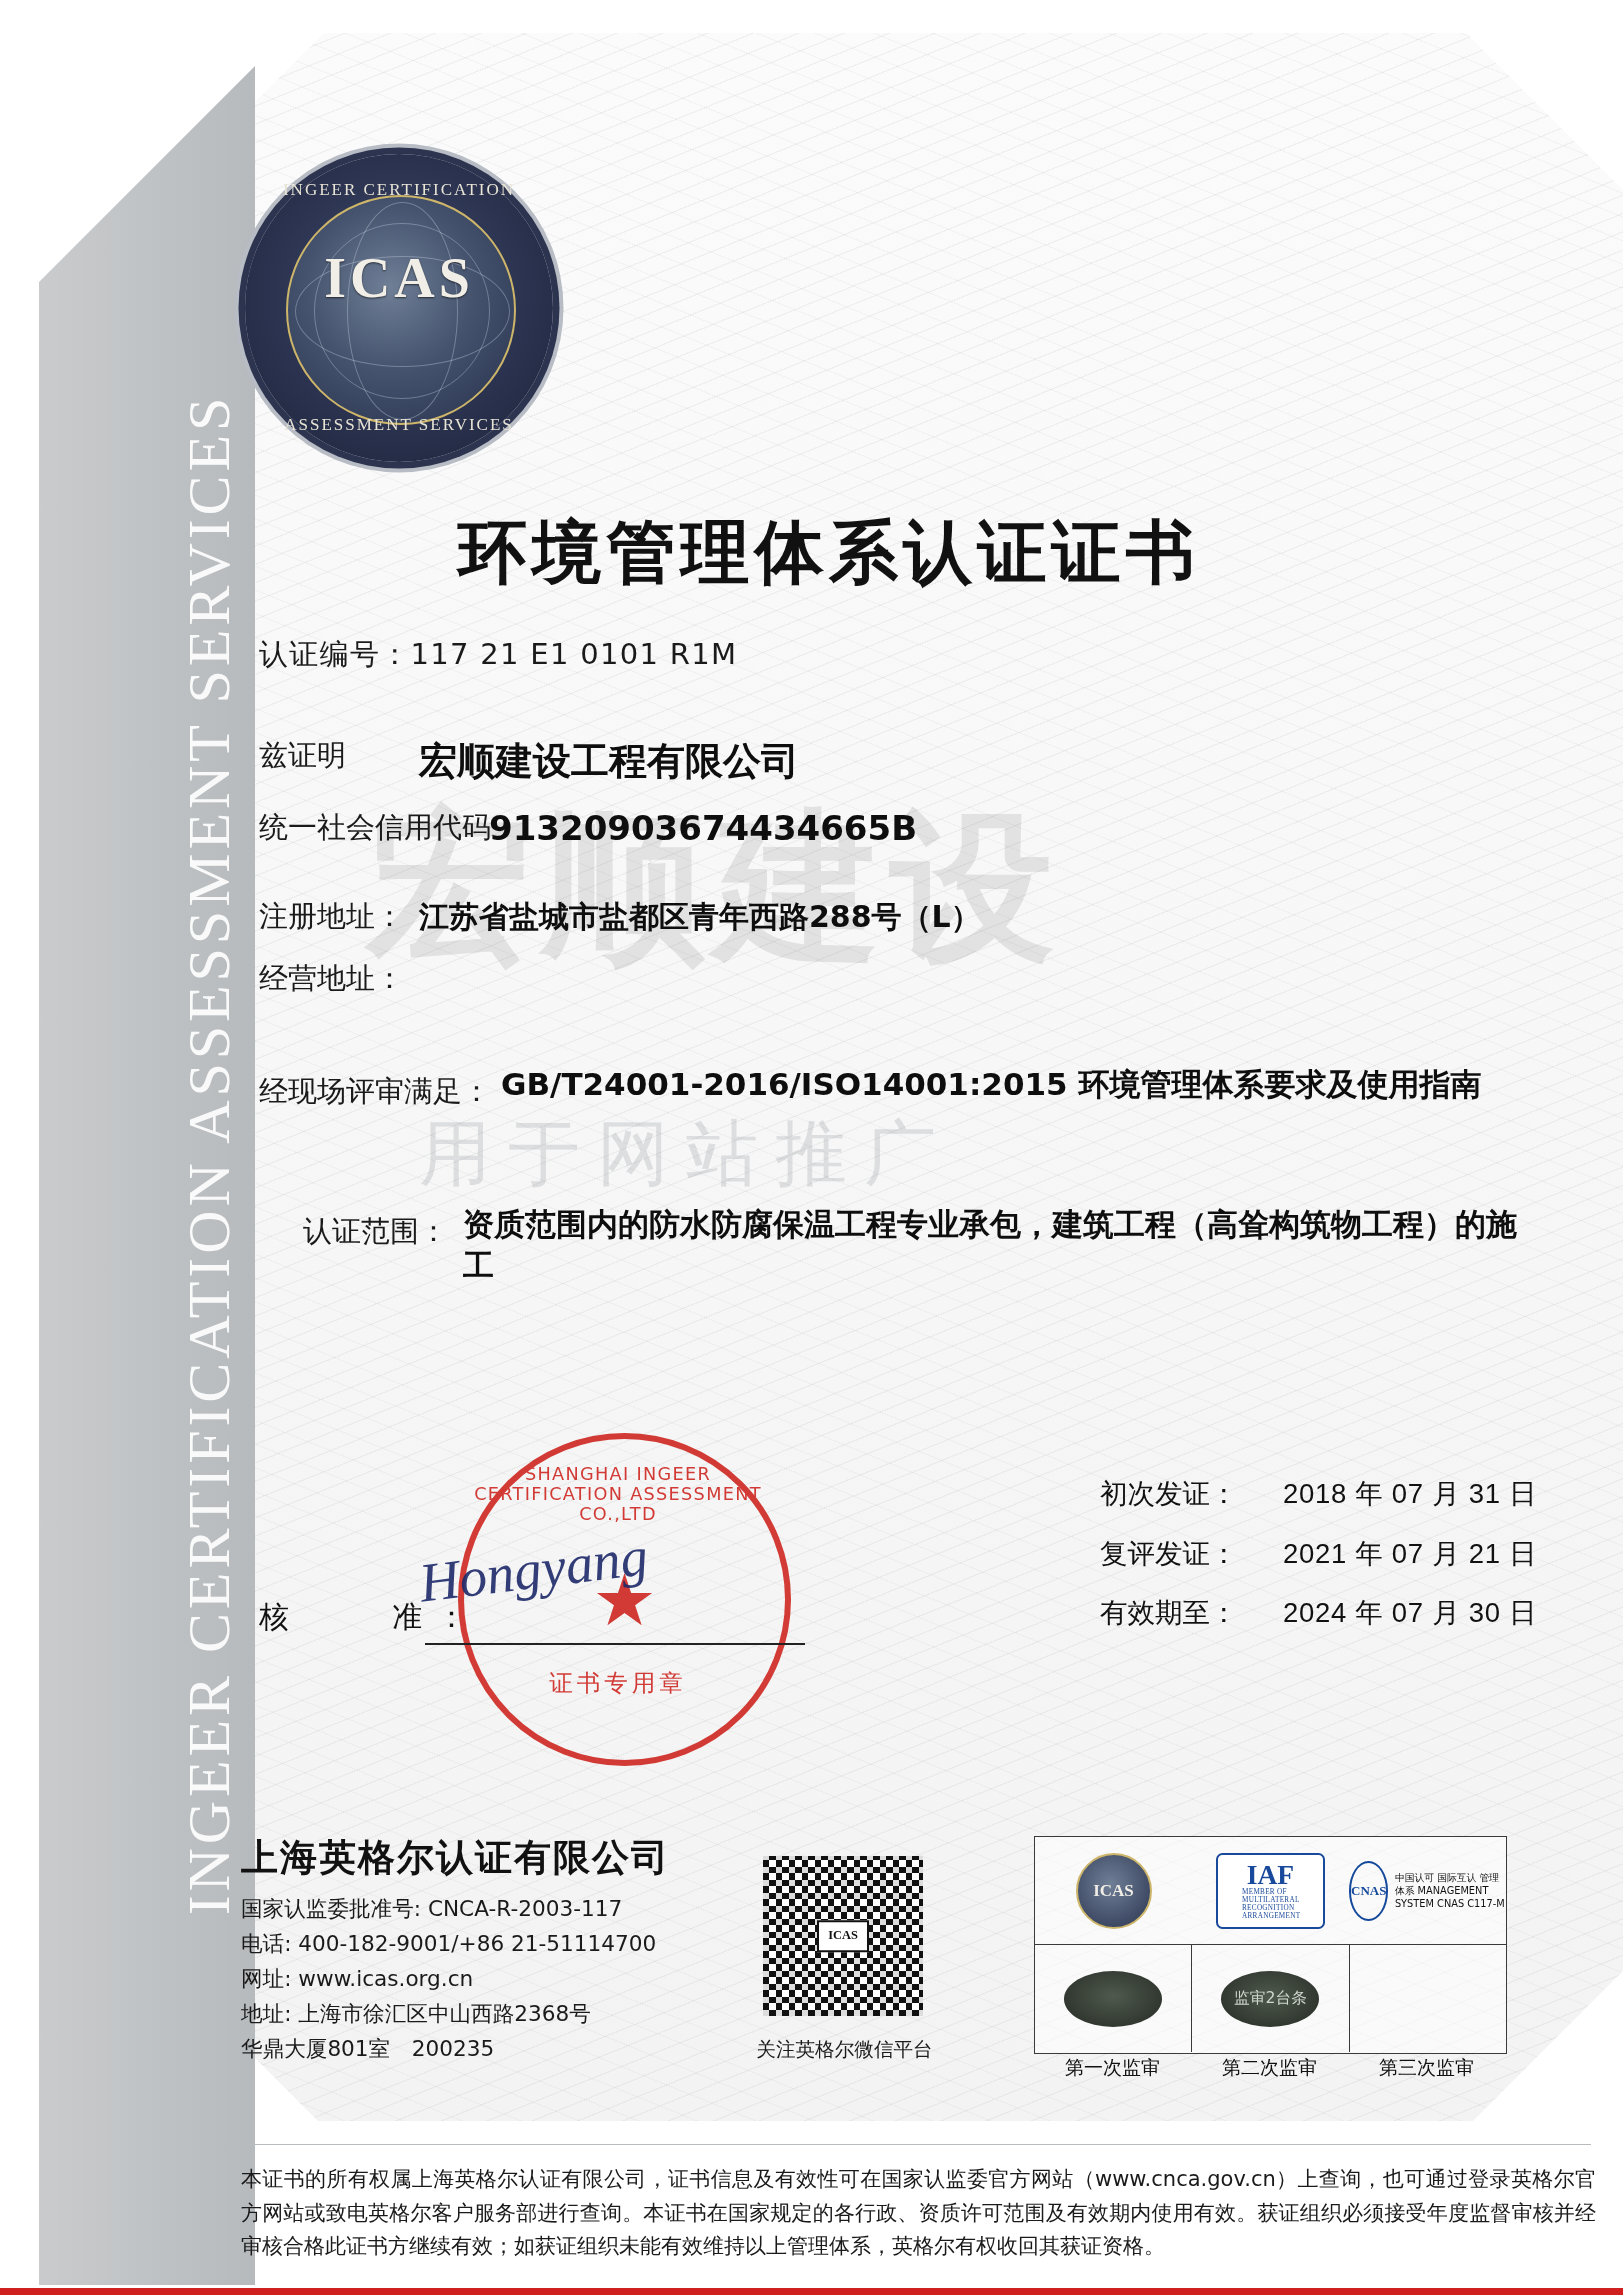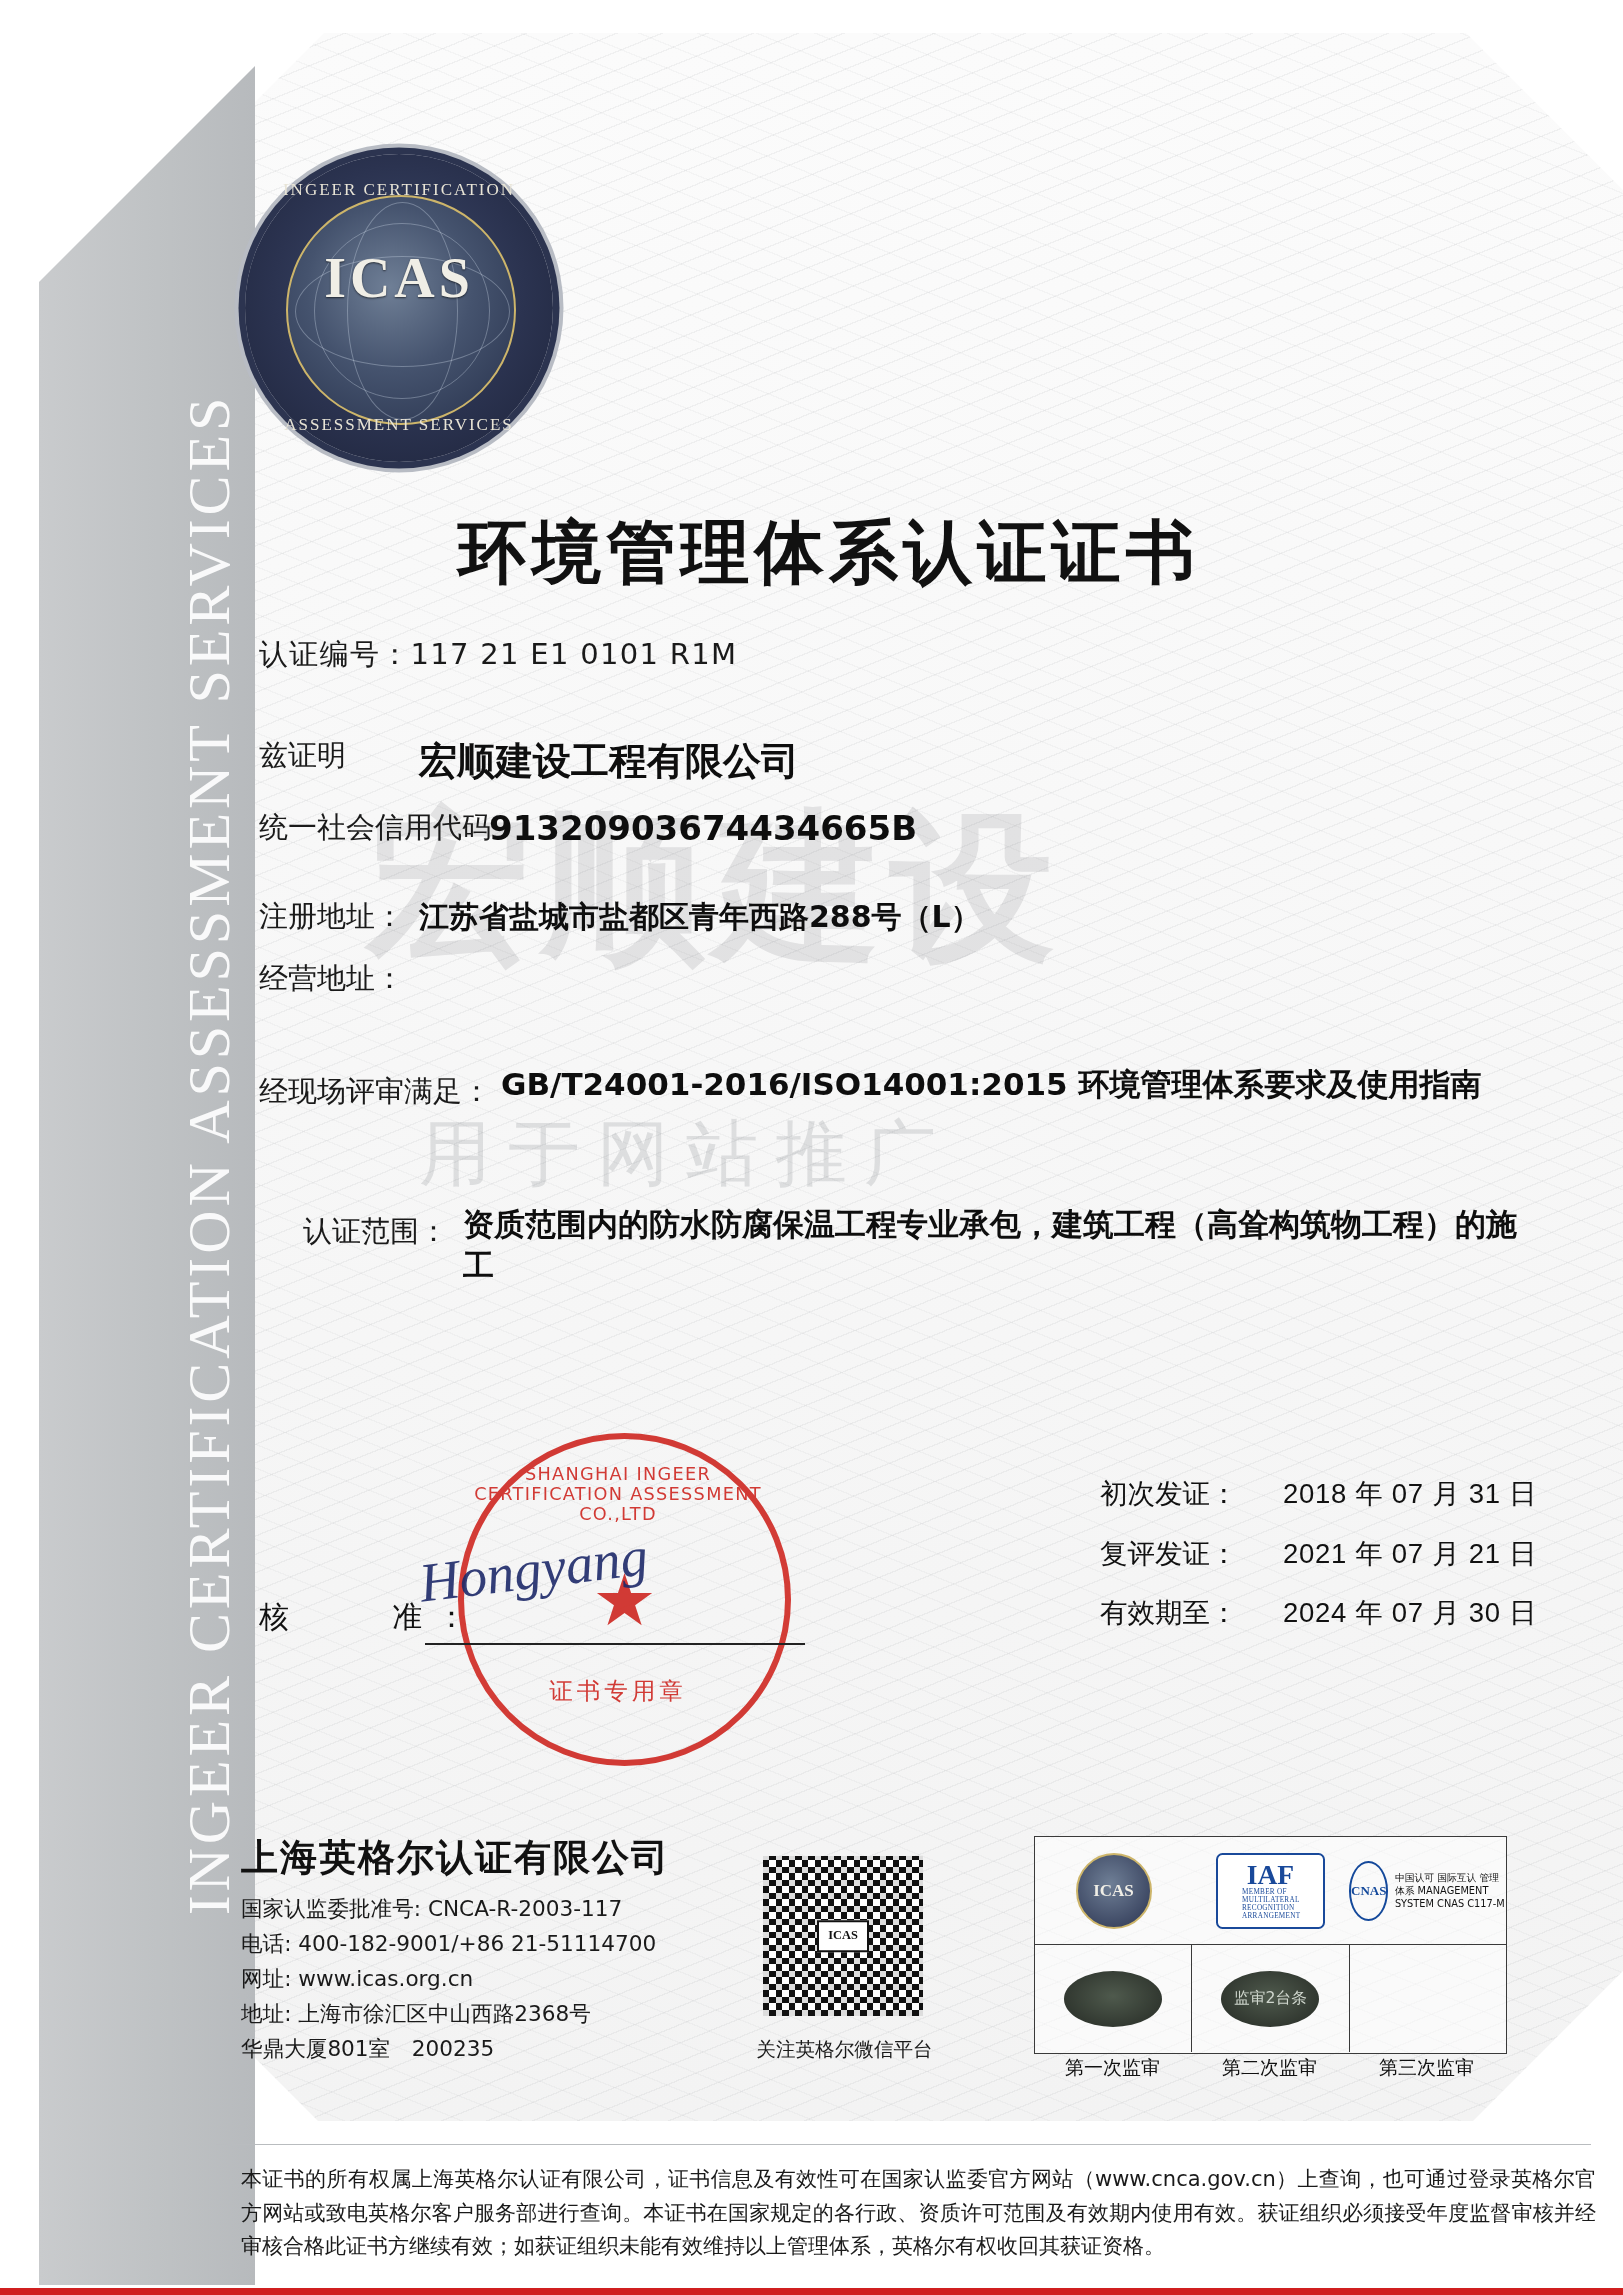--- a/index.html
+++ b/index.html
@@ -174,21 +174,21 @@
   }
   .stamp-star{
     position:absolute;left:50%;top:50%;transform:translate(-50%,-50%);
     font-size:72px;color:#cf2b25;line-height:1;
   }
   .stamp-top{
     position:absolute;left:0;top:25px;width:308px;text-align:center;
     font-family:"DejaVu Sans", sans-serif;font-size:17.7px;letter-spacing:1.3px;
   }
   .stamp-bottom{
-    position:absolute;left:0;top:236px;width:308px;text-align:center;
+    position:absolute;left:0;top:228px;width:308px;text-align:center;
     font-family:"DejaVu Sans", sans-serif;font-size:23.6px;letter-spacing:3.9px;
   }
   .signature{
     position:absolute;left:419px;top:1538px;
     font-family:"Liberation Serif", serif;
     font-size:55px;font-style:italic;color:#1e2a6a;
     transform:rotate(-7deg);opacity:.9;
   }
 
   .dates{

